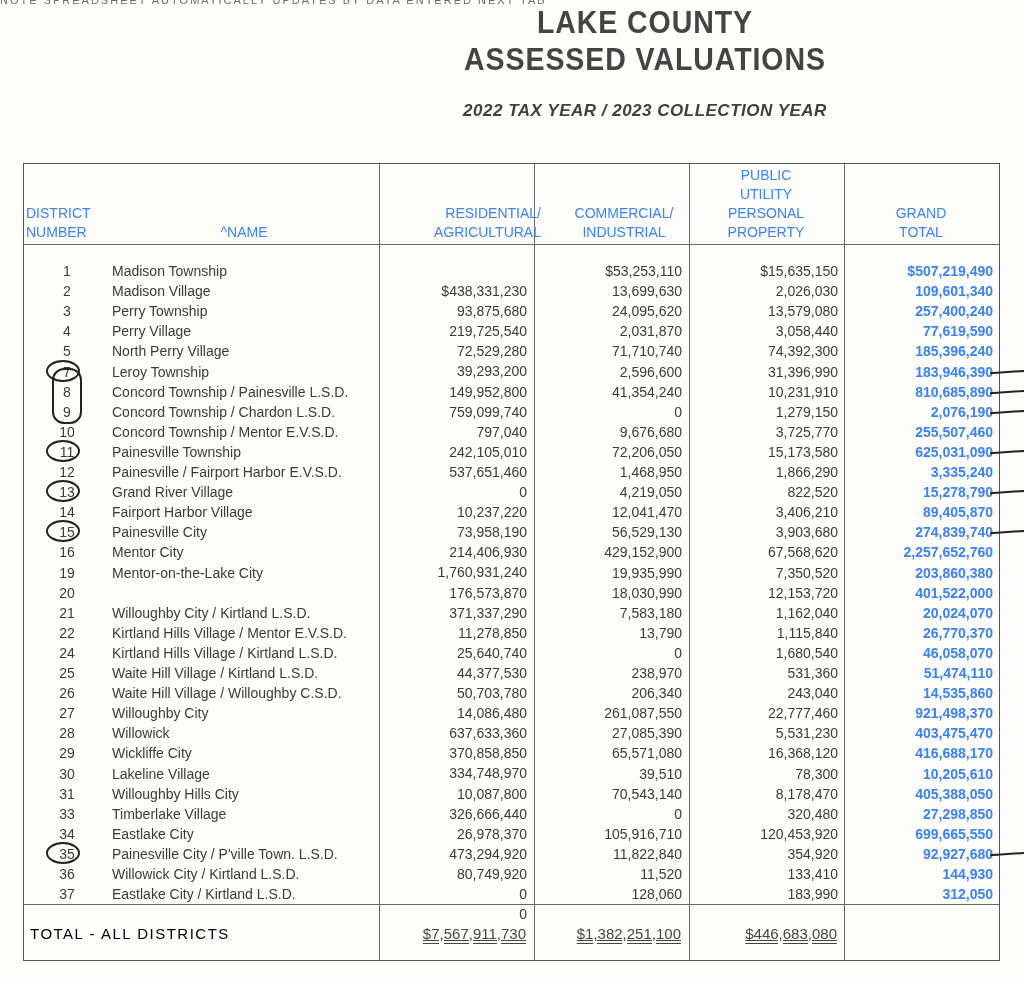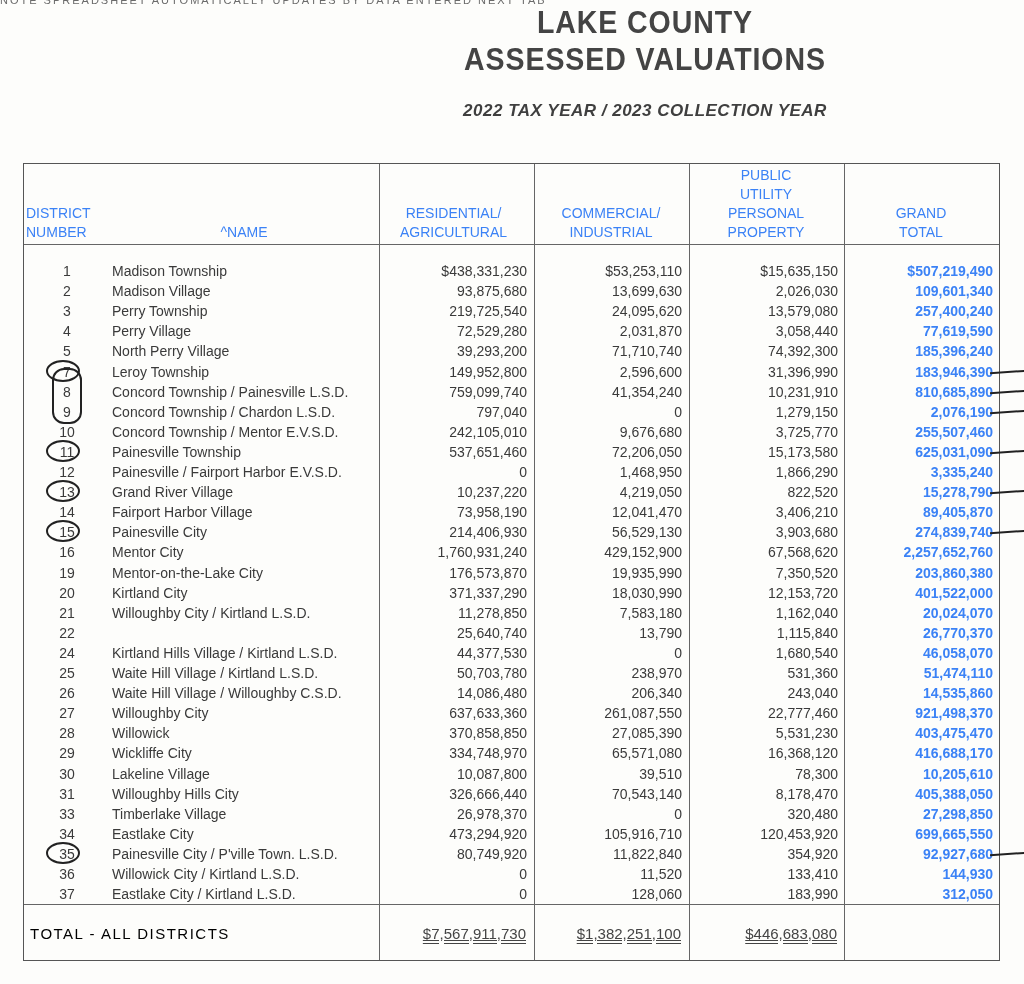--- a/index.html
+++ b/index.html
@@ -32,21 +32,21 @@
     box-sizing: border-box;
   }
   .vline { position: absolute; top: 0; bottom: 0; width: 0; border-left: 1.3px solid #666; }
   .hline { position: absolute; left: 0; right: 0; height: 0; border-top: 1.5px solid #666; }
   .hdr {
     position: absolute; font-size: 14px; color: #3b82f6; text-align: center; line-height: 19px;
   }
   .row { position: absolute; left: 0; width: 977px; height: 20px; font-size: 14px; line-height: 20px; }
   .row .num { position: absolute; left: 8px; width: 70px; text-align: center; }
   .row .nm { position: absolute; left: 88px; width: 270px; white-space: nowrap; }
-  .row .c1 { position: absolute; left: 355px; width: 148px; text-align: right; }
+  .row .c1 { position: absolute; left: 355px; width: 148px; text-align: right; margin-top: 20px; }
   .row .c2 { position: absolute; left: 512px; width: 146px; text-align: right; }
   .row .c3 { position: absolute; left: 668px; width: 146px; text-align: right; }
   .row .c4 { position: absolute; left: 822px; width: 147px; text-align: right; font-weight: bold; color: #3b82f6; }
   .circled::before {
     content: ""; position: absolute; left: 22px; top: -2px; width: 34px; height: 22px;
     border: 2px solid #222; border-radius: 50%; box-sizing: border-box;
   }
   .marked::after {
     content: ""; position: absolute; left: 966px; top: 9px; width: 36px; height: 0;
     border-top: 2px solid #222; transform: rotate(-4deg);
@@ -75,25 +75,25 @@
   <div class="vline" style="left:820px"></div>
 
   <div class="hline" style="top:80px"></div>
   <div class="hline" style="top:740px"></div>
 
   <div class="hdr" style="left:2px; top:40px; width:80px; text-align:left;">
     <div>DISTRICT</div>
     <div>NUMBER</div>
   </div>
   <div class="hdr" style="left:160px; top:59px; width:120px;">^NAME</div>
-  <div class="hdr" style="left:357px; top:40px; width:145px;">
+  <div class="hdr" style="left:372px; top:40px; width:145px;text-align:right;">
     <div>RESIDENTIAL/</div>
     <div>AGRICULTURAL</div>
   </div>
-  <div class="hdr" style="left:512px; top:40px; width:150px;">
+  <div class="hdr" style="left:512px; top:40px; width:150px;padding-left:13px;">
     <div>COMMERCIAL/</div>
     <div>INDUSTRIAL</div>
   </div>
   <div class="hdr" style="left:667px; top:2px; width:150px;">
     <div>PUBLIC</div>
     <div>UTILITY</div>
     <div>PERSONAL</div>
     <div>PROPERTY</div>
   </div>
   <div class="hdr" style="left:822px; top:40px; width:150px;">
@@ -225,36 +225,36 @@
       <div class="row" style="top: 398.5px;">
         <span class="num">19</span>
         <span class="nm">Mentor-on-the-Lake City</span>
         <span class="c1">176,573,870</span>
         <span class="c2">19,935,990</span>
         <span class="c3">7,350,520</span>
         <span class="c4">203,860,380</span>
       </div>
       <div class="row" style="top: 418.6px;">
         <span class="num">20</span>
-        <span class="nm">Kirtland City</span>
         <span class="c1">371,337,290</span>
         <span class="c2">18,030,990</span>
         <span class="c3">12,153,720</span>
         <span class="c4">401,522,000</span>
       </div>
       <div class="row" style="top: 438.7px;">
         <span class="num">21</span>
         <span class="nm">Willoughby City / Kirtland L.S.D.</span>
         <span class="c1">11,278,850</span>
         <span class="c2">7,583,180</span>
         <span class="c3">1,162,040</span>
         <span class="c4">20,024,070</span>
       </div>
       <div class="row" style="top: 458.8px;">
         <span class="num">22</span>
+        <span class="nm">Kirtland Hills Village / Mentor E.V.S.D.</span>
         <span class="c1">25,640,740</span>
         <span class="c2">13,790</span>
         <span class="c3">1,115,840</span>
         <span class="c4">26,770,370</span>
       </div>
       <div class="row" style="top: 478.9px;">
         <span class="num">24</span>
         <span class="nm">Kirtland Hills Village / Kirtland L.S.D.</span>
         <span class="c1">44,377,530</span>
         <span class="c2">0</span>

